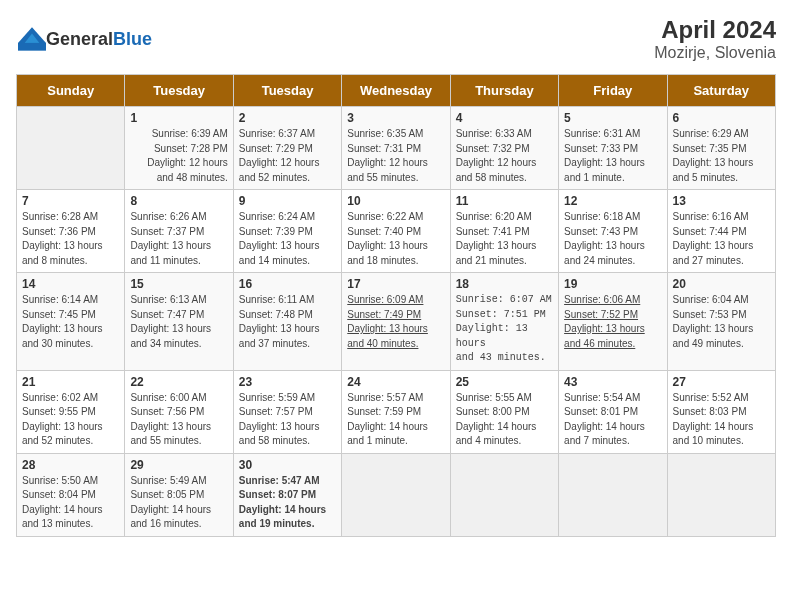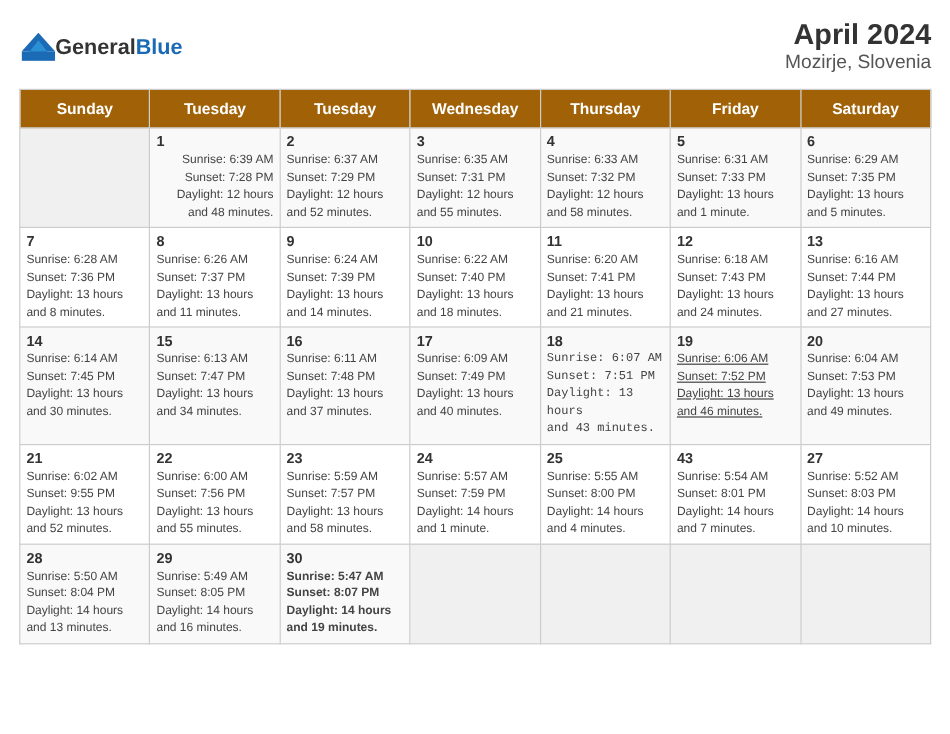--- a/index.html
+++ b/index.html
@@ -234,21 +234,21 @@
         </td>
         <td>
           <span class="day-num">16</span>
           <div class="day-info" style="white-space: pre-line;">Sunrise: 6:11 AM
 Sunset: 7:48 PM
 Daylight: 13 hours
 and 37 minutes.</div>
         </td>
         <td>
           <span class="day-num">17</span>
-          <div class="day-info" style="white-space: pre-line;">Sunrise: 6:09 AM
+          <div class="day-info" style="white-space: pre-line; text-decoration: underline;">Sunrise: 6:09 AM
 Sunset: 7:49 PM
 Daylight: 13 hours
 and 40 minutes.</div>
         </td>
         <td>
           <span class="day-num">18</span>
           <div class="day-info" style="white-space: pre-line; font-family: Liberation Mono, monospace;">Sunrise: 6:07 AM
 Sunset: 7:51 PM
 Daylight: 13 hours
 and 43 minutes.</div>

